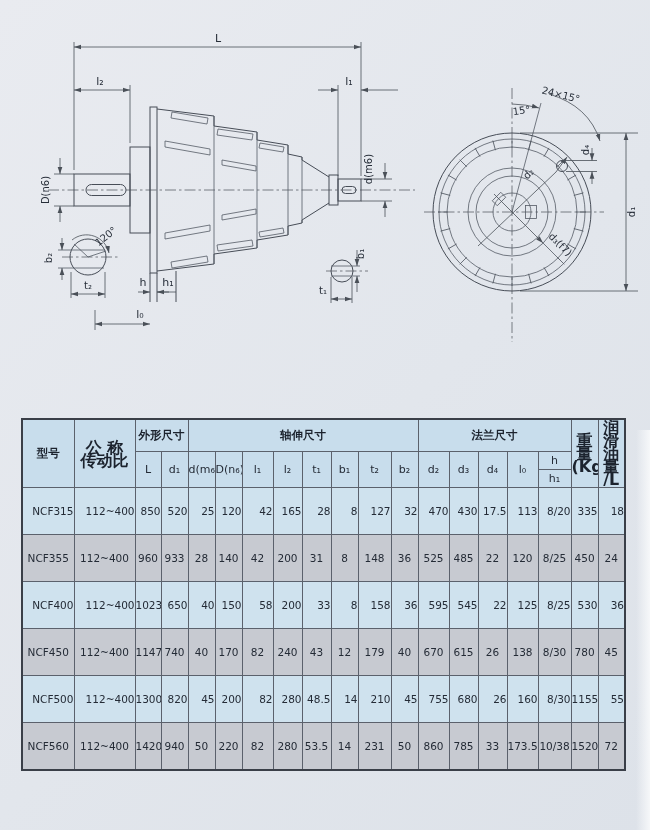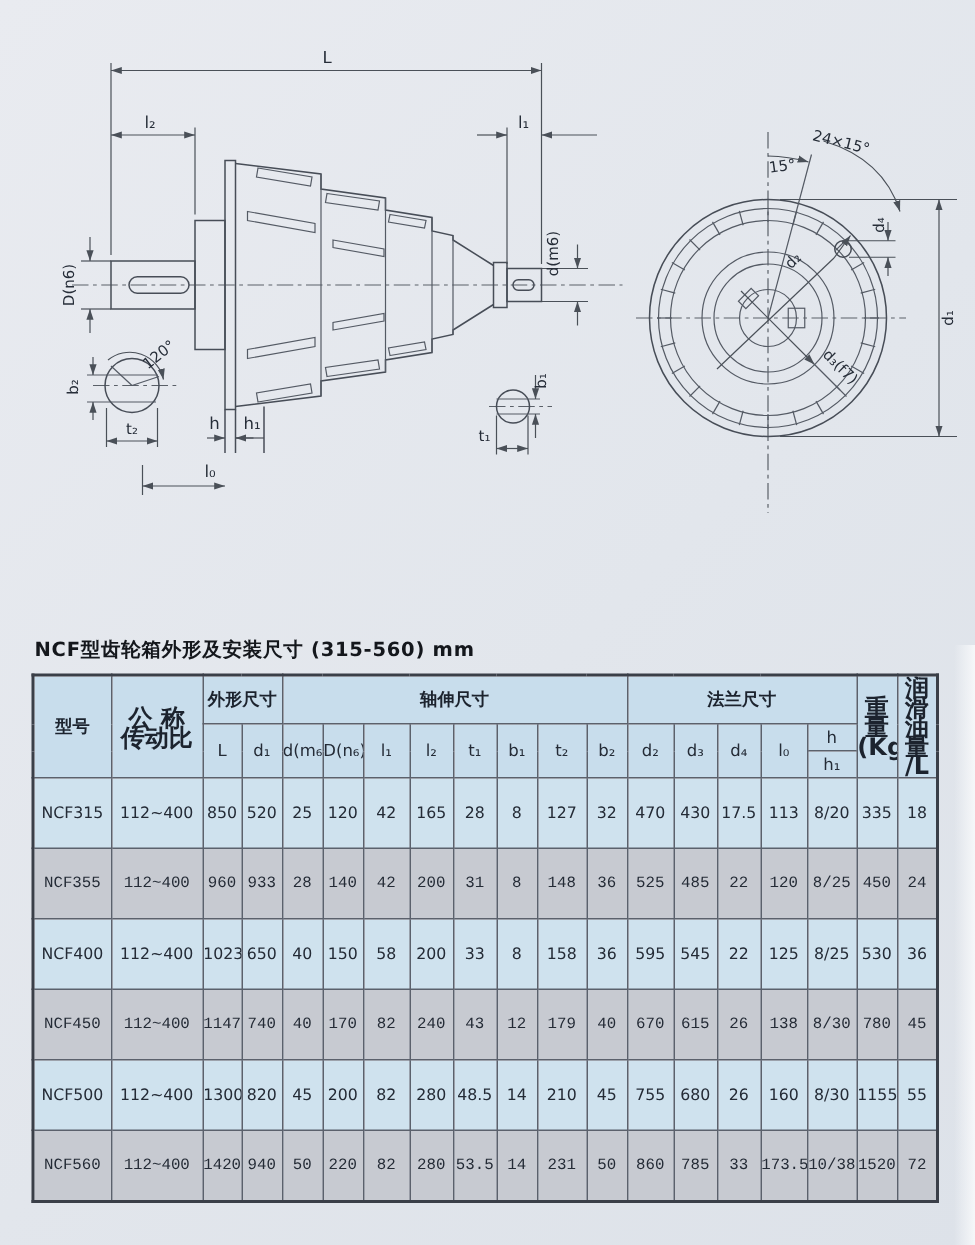--- a/index.html
+++ b/index.html
@@ -34,22 +34,22 @@
     border:2px solid var(--border-dark,#3a3f48);
   }
   table.spec td{
     border:1px solid var(--border,#5b616c);
     text-align:center;vertical-align:middle;
     font-size:10.5px;color:#242b36;padding:0;overflow:hidden;
   }
   tr.grp td{height:31px;background:var(--header-bg,#c8ddec);font-weight:bold;font-size:11.5px;color:#1c232e;margin-top:32px;}
   tr.cols td{height:17px;background:var(--header-bg,#c8ddec);font-size:11px;}
   tr.grp td div{line-height:13px;font-size:16px;}
-  tr.row-blue td{height:46px;background:var(--row-blue,#cfe2ee);}
-  tr.row-grey td{height:46px;background:var(--row-grey,#c7cad1);font-family:Liberation Mono, monospace;}
+  tr.row-blue td{height:46px;background:var(--row-blue,#cfe2ee);text-align:right;}
+  tr.row-grey td{height:46px;background:var(--row-grey,#c7cad1);}
   td.model{font-size:10.5px;}
 </style>
 </head>
 <body>
 
 <div class="page">
 
   <svg class="drawing" width="650" height="418" viewBox="0 0 650 418" xmlns="http://www.w3.org/2000/svg">
     <defs>
       <marker id="ae" markerWidth="10" markerHeight="8" refX="9" refY="4" orient="auto">
@@ -230,21 +230,20 @@
       <line class="dim" x1="592" y1="184" x2="592" y2="171.5" marker-end="url(#ae)"></line>
       <text class="ts" x="589" y="150" text-anchor="middle" transform="rotate(-90 589 150)">d₄</text>
 
       <line class="dim" x1="520" y1="133" x2="638" y2="133"></line>
       <line class="dim" x1="520" y1="291" x2="638" y2="291"></line>
       <line class="dim" x1="626" y1="133" x2="626" y2="291" marker-start="url(#as)" marker-end="url(#ae)"></line>
       <text class="ts" x="635" y="212" text-anchor="middle" transform="rotate(-90 635 212)">d₁</text>
     </g>
   </svg>
 
-  <div class="title">NCF型齿轮箱外形及安装尺寸 (315-560) mm</div>
 
   <table class="spec">
     <colgroup>
       <col style="width:52px">
         <col style="width:61px">
       <col style="width:26px">
         <col style="width:27px">
       <col style="width:27px">
         <col style="width:27px">
         <col style="width:31px">

